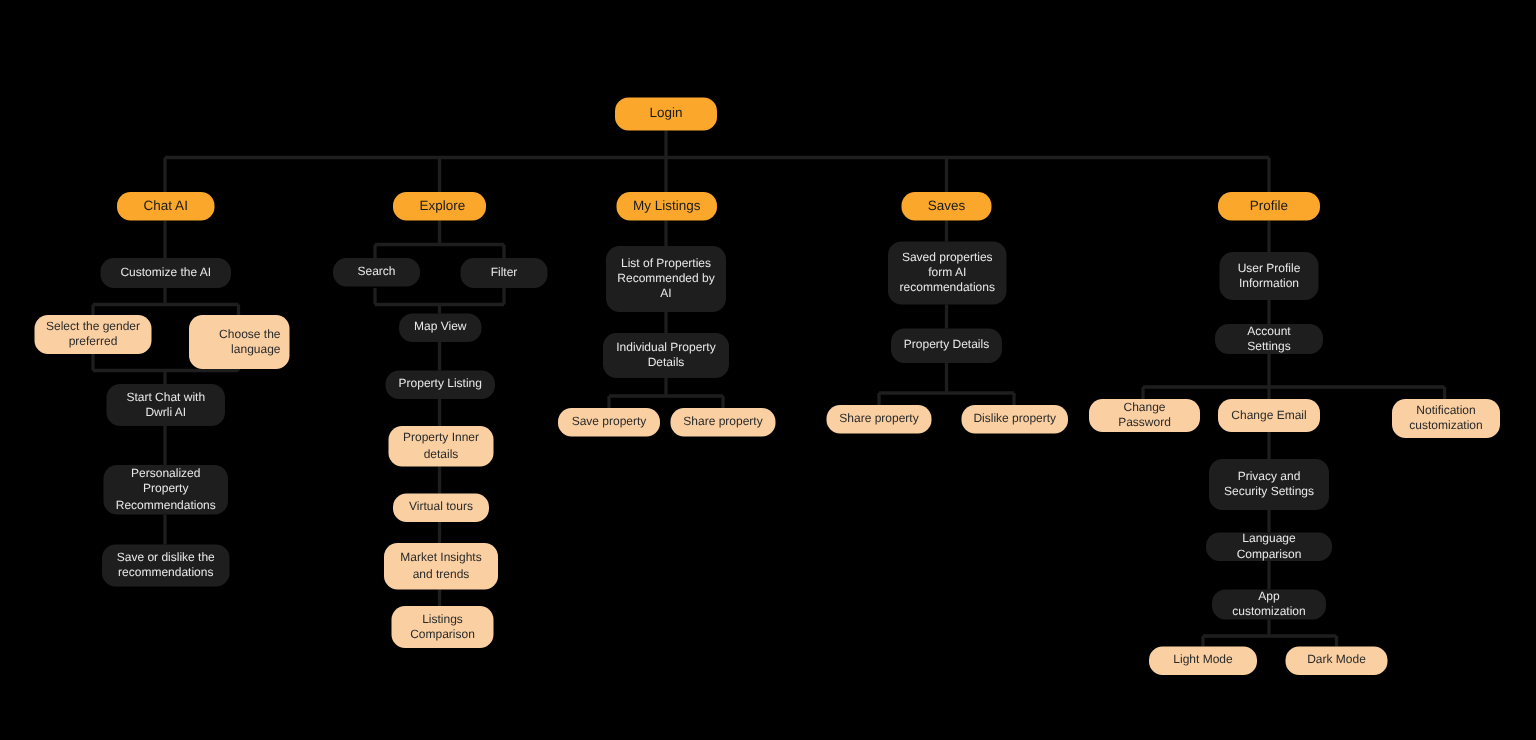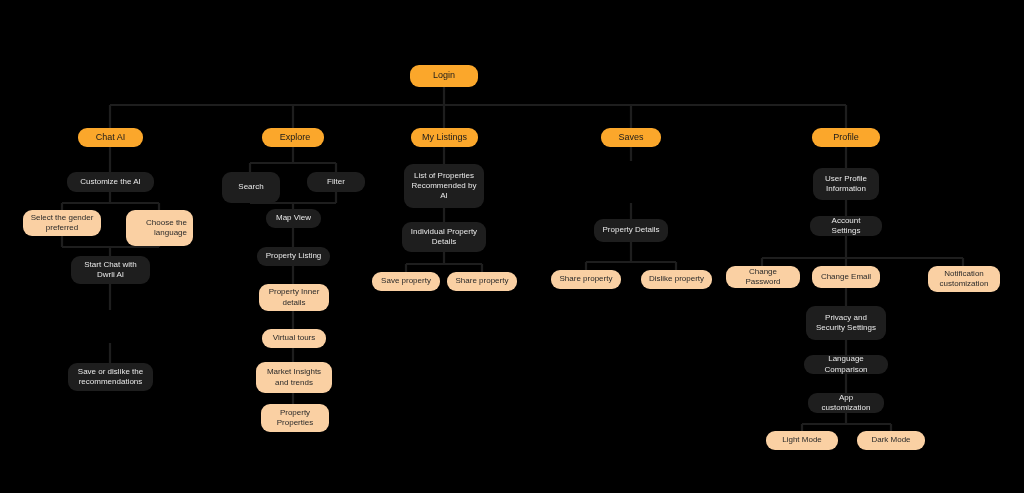--- a/index.html
+++ b/index.html
@@ -102,28 +102,31 @@
   </div>
   <div class="node n-peach" style="left:23px;top:210px;width:78px;height:26px;">
     <span>Select the gender preferred</span>
   </div>
   <div class="node n-peach" style="left:126px;top:210px;width:67px;height:36px;text-align:right;">
     <span>Choose the language</span>
   </div>
   <div class="node n-dark" style="left:71px;top:256px;width:79px;height:28px;">
     <span>Start Chat with Dwrli AI</span>
   </div>
+  <div class="node n-dark" style="left:69px;top:310px;width:83px;height:33px;">
+    <span>Personalized Property Recommendations</span>
+  </div>
   <div class="node n-dark" style="left:68px;top:363px;width:85px;height:28px;">
     <span>Save or dislike the recommendations</span>
   </div>
 
   <div class="node n-top" style="left:262px;top:128px;width:62px;height:19px;padding-left:10px;">
     <span>Explore</span>
   </div>
-  <div class="node n-dark" style="left:222px;top:172px;width:58px;height:31px;">
+  <div class="node n-dark" style="left:222px;top:172px;width:58px;height:19px;">
     <span>Search</span>
   </div>
   <div class="node n-dark" style="left:307px;top:172px;width:58px;height:20px;">
     <span>Filter</span>
   </div>
   <div class="node n-dark" style="left:266px;top:209px;width:55px;height:19px;">
     <span>Map View</span>
   </div>
   <div class="node n-dark" style="left:257px;top:247px;width:73px;height:19px;">
     <span>Property Listing</span>
@@ -131,21 +134,21 @@
   <div class="node n-peach" style="left:259px;top:284px;width:70px;height:27px;">
     <span>Property Inner details</span>
   </div>
   <div class="node n-peach" style="left:262px;top:329px;width:64px;height:19px;">
     <span>Virtual tours</span>
   </div>
   <div class="node n-peach" style="left:256px;top:362px;width:76px;height:31px;">
     <span>Market Insights and trends</span>
   </div>
   <div class="node n-peach" style="left:261px;top:404px;width:68px;height:28px;">
-    <span>Property Properties</span>
+    <span>Listings Comparison</span>
   </div>
 
   <div class="node n-top" style="left:411px;top:128px;width:67px;height:19px;">
     <span>My Listings</span>
   </div>
   <div class="node n-dark" style="left:402px;top:222px;width:84px;height:30px;">
     <span>Individual Property Details</span>
   </div>
   <div class="node n-dark" style="left:404px;top:164px;width:80px;height:44px;">
     <span>List of Properties Recommended by AI</span>
@@ -153,20 +156,23 @@
   <div class="node n-peach" style="left:372px;top:272px;width:68px;height:19px;">
     <span>Save property</span>
   </div>
   <div class="node n-peach" style="left:447px;top:272px;width:70px;height:19px;">
     <span>Share property</span>
   </div>
 
   <div class="node n-top" style="left:601px;top:128px;width:60px;height:19px;">
     <span>Saves</span>
   </div>
+  <div class="node n-dark" style="left:592px;top:161px;width:79px;height:42px;">
+    <span>Saved properties form AI recommendations</span>
+  </div>
   <div class="node n-dark" style="left:594px;top:219px;width:74px;height:23px;">
     <span>Property Details</span>
   </div>
   <div class="node n-peach" style="left:551px;top:270px;width:70px;height:19px;">
     <span>Share property</span>
   </div>
   <div class="node n-peach" style="left:641px;top:270px;width:71px;height:19px;">
     <span>Dislike property</span>
   </div>
 

